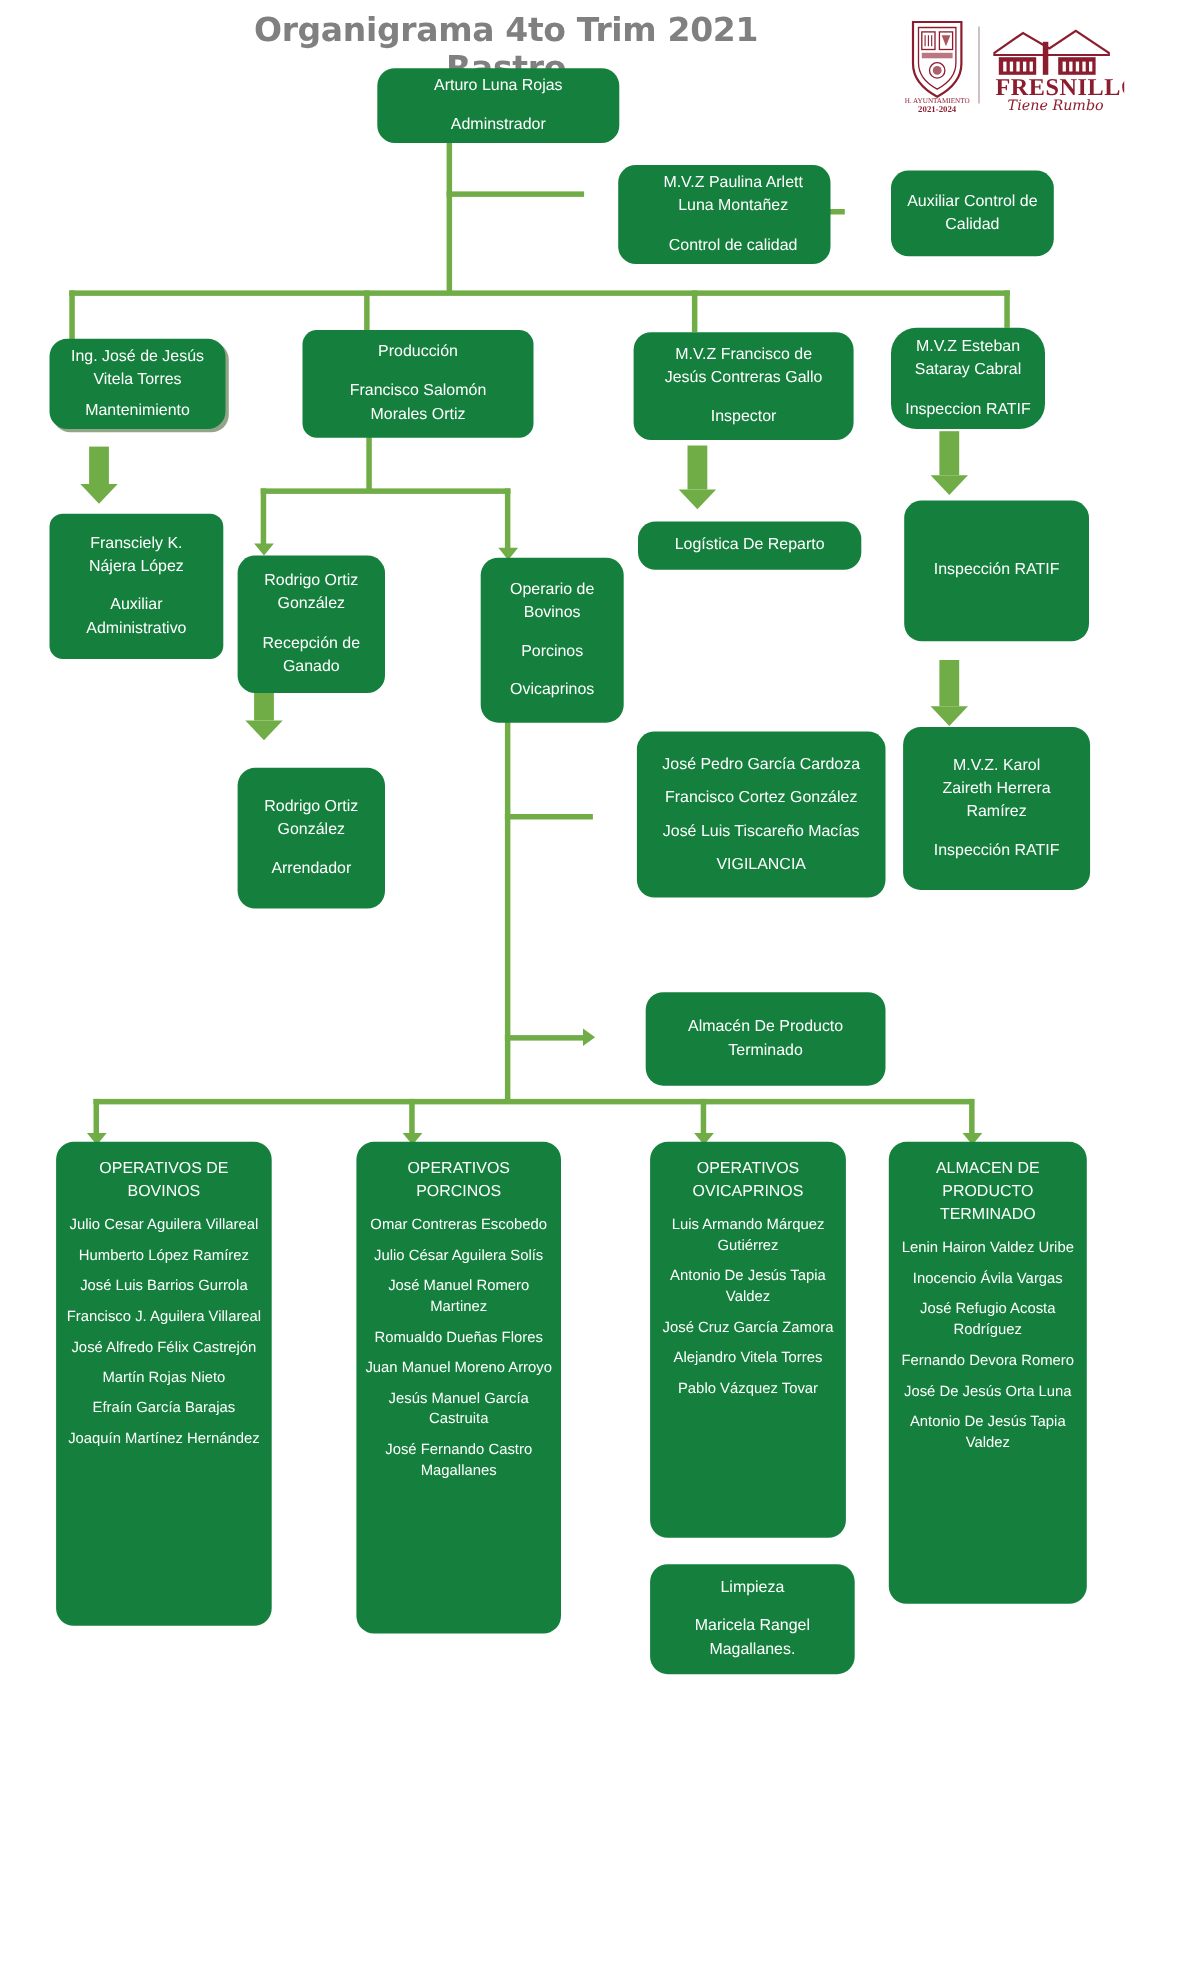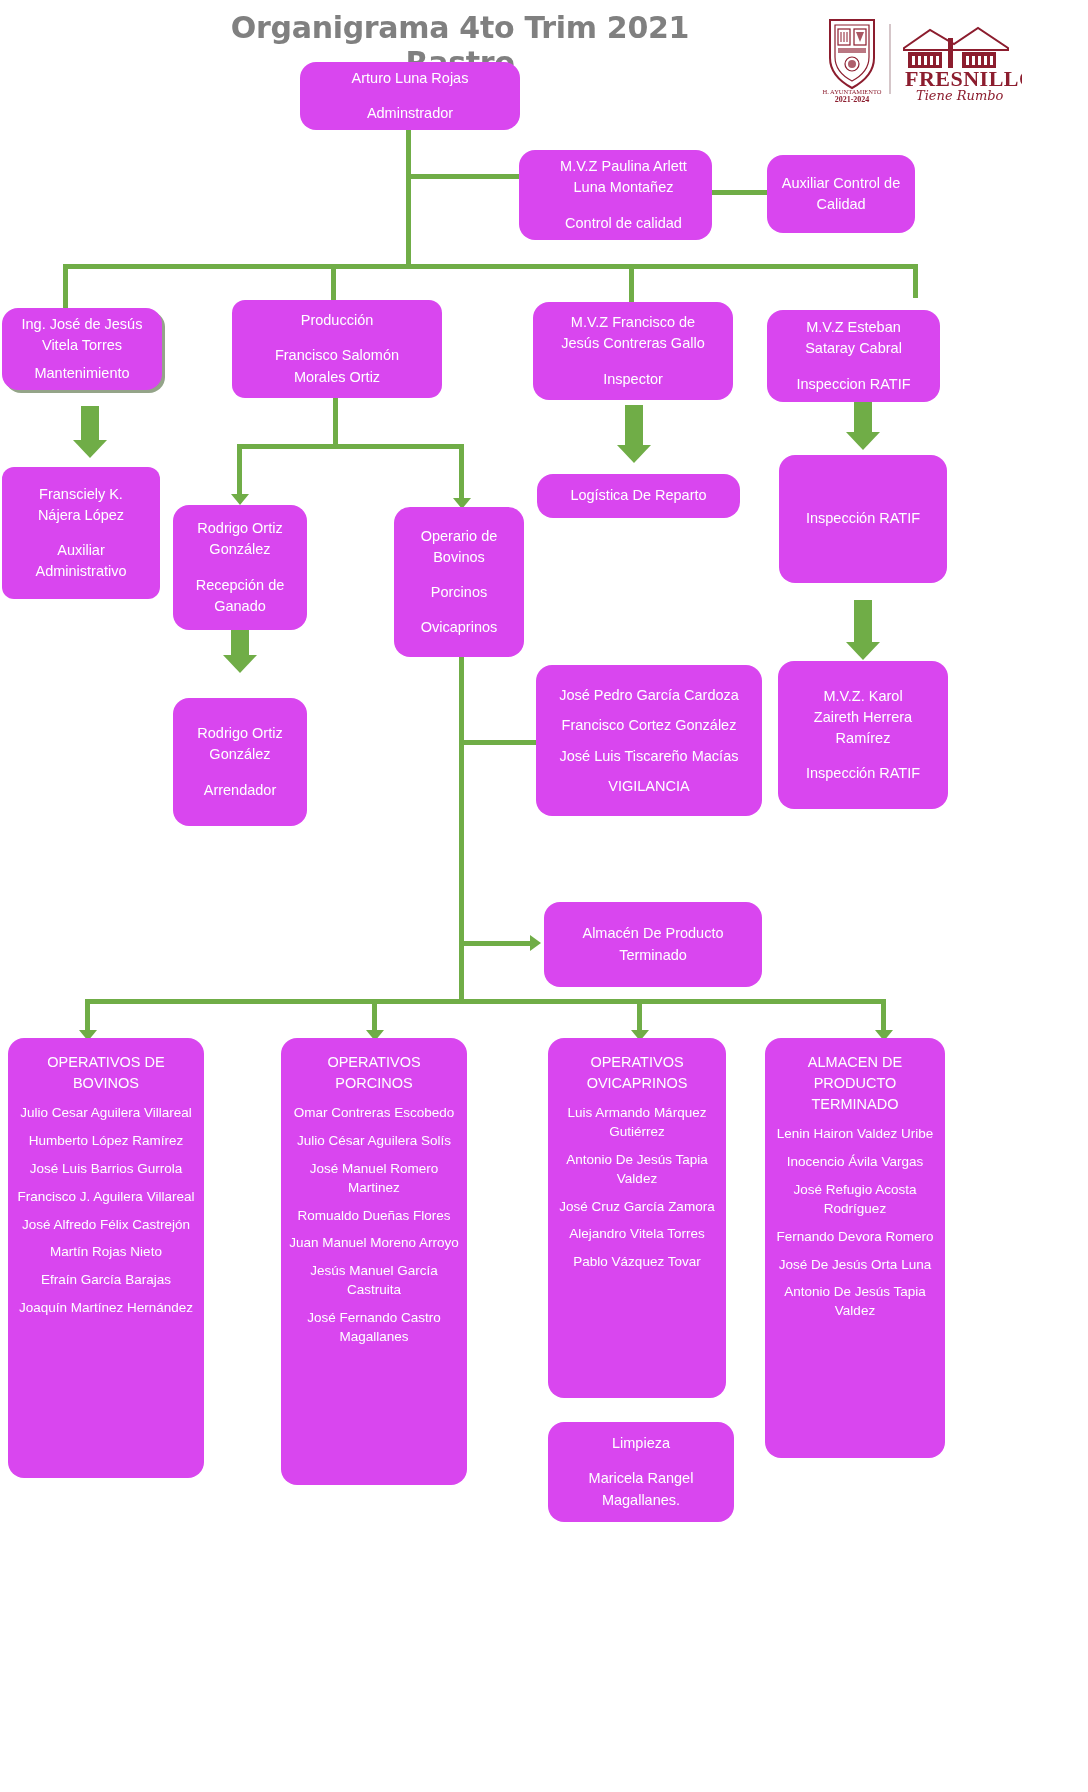--- a/index.html
+++ b/index.html
@@ -38,32 +38,33 @@
     position: absolute;
     left: 812px;
     top: 14px;
     width: 210px;
     height: 88px;
   }
   .logo-wrap svg { display: block; }
   
   .box {
     position: absolute;
-    background: #d946ef;
+    background: #15803d;
     border-radius: 16px;
     color: #ffffff;
     display: flex;
     flex-direction: column;
     align-items: center;
     justify-content: center;
     box-sizing: border-box;
     padding: 6px 8px;
     font-size: 14.5px;
     line-height: 1.45;
     text-align: center;
+    margin-left: 43px;
   }
   .box.shadowed {
     box-shadow: 3px 3px 0 rgba(60,90,40,0.55);
   }
   .box .ln { display: block; width: 100%; }
   .box .gap { height: 14px; }
   .box.group { justify-content: flex-start; padding-top: 14px; }
   .box.group .hdr { font-size: 14.5px; line-height: 1.45; margin-bottom: 10px; }
   .box.group .nm { font-size: 13.5px; line-height: 1.4; margin-bottom: 9px; }
   
@@ -245,21 +246,21 @@
     <span class="ln">Morales Ortiz</span>
   </div>
 
   <div class="box" style="left:533px; top:302px; width:200px; height:98px;">
     <span class="ln">M.V.Z Francisco de</span>
     <span class="ln">Jesús Contreras Gallo</span>
     <span class="gap"></span>
     <span class="ln">Inspector</span>
   </div>
 
-  <div class="box" style="left:767px; top:310px; width:173px; height:92px;">
+  <div class="box" style="left:767px; top:298px; width:140px; height:92px;border-radius:23px;">
     <span class="ln">M.V.Z Esteban</span>
     <span class="ln">Sataray Cabral</span>
     <span class="gap"></span>
     <span class="ln">Inspeccion RATIF</span>
   </div>
 
   <div class="box" style="left:2px; top:467px; width:158px; height:132px;border-radius:12px;">
     <span class="ln">Fransciely K.</span>
     <span class="ln">Nájera   López</span>
     <span class="gap"></span>

